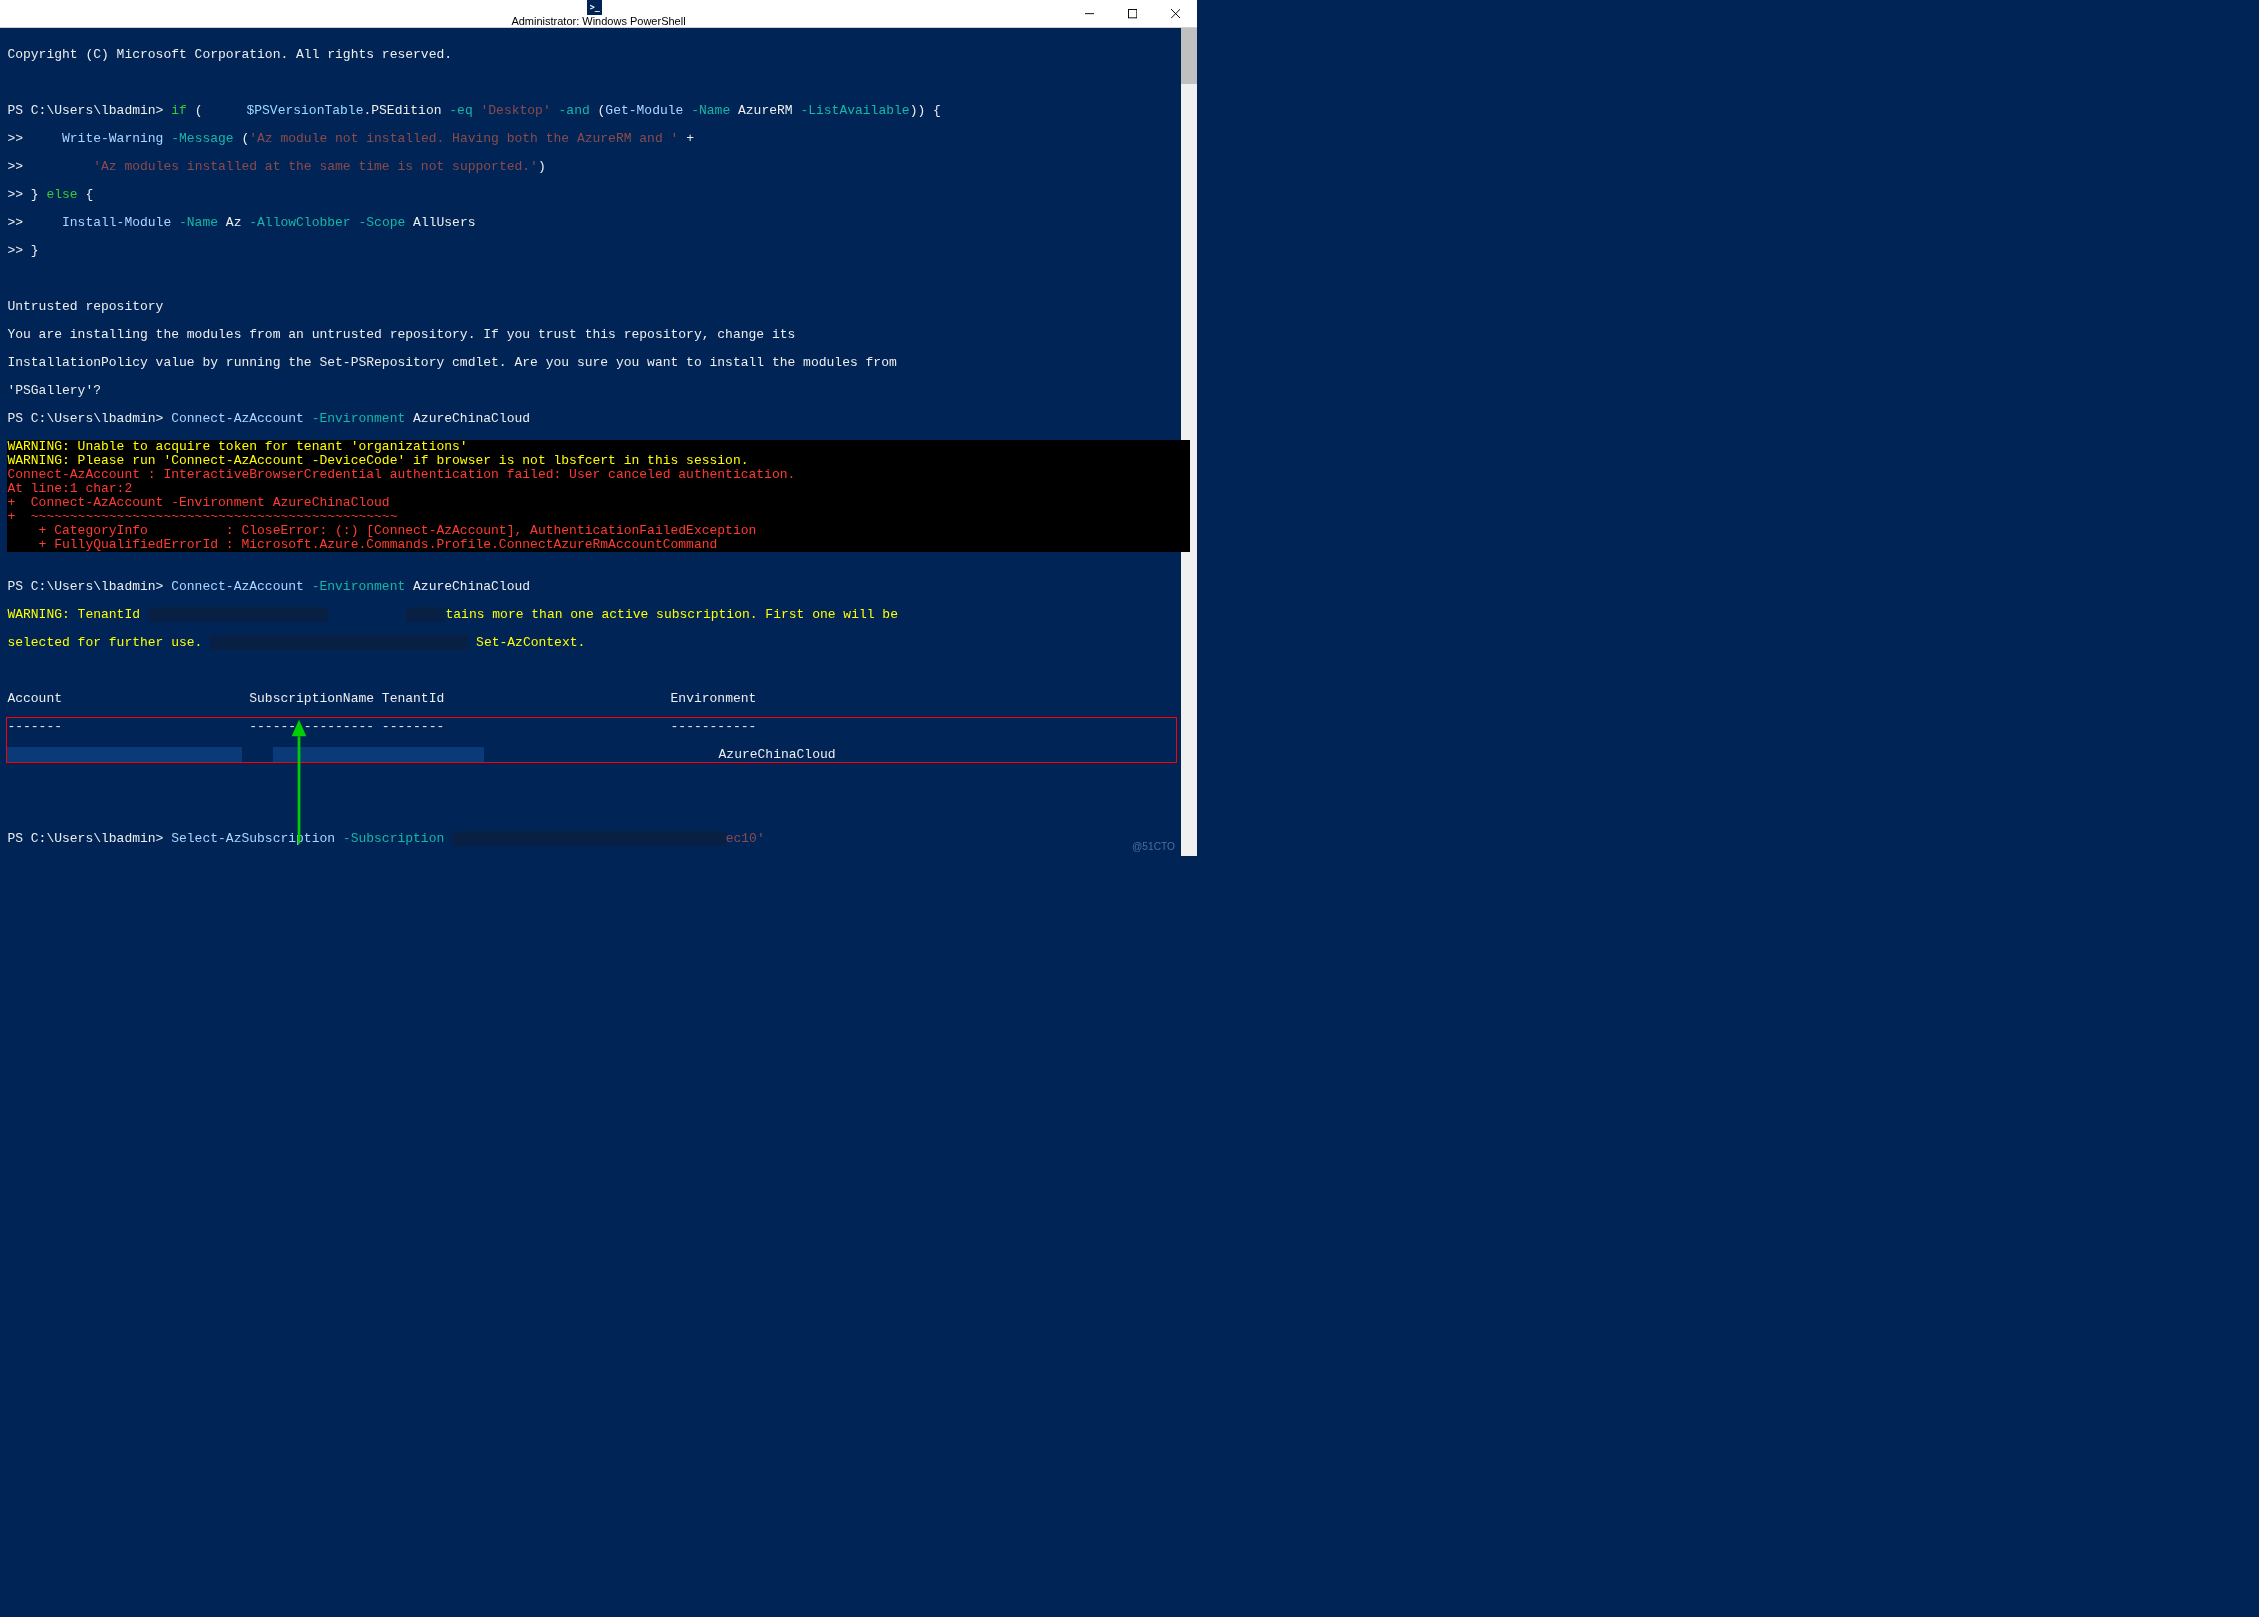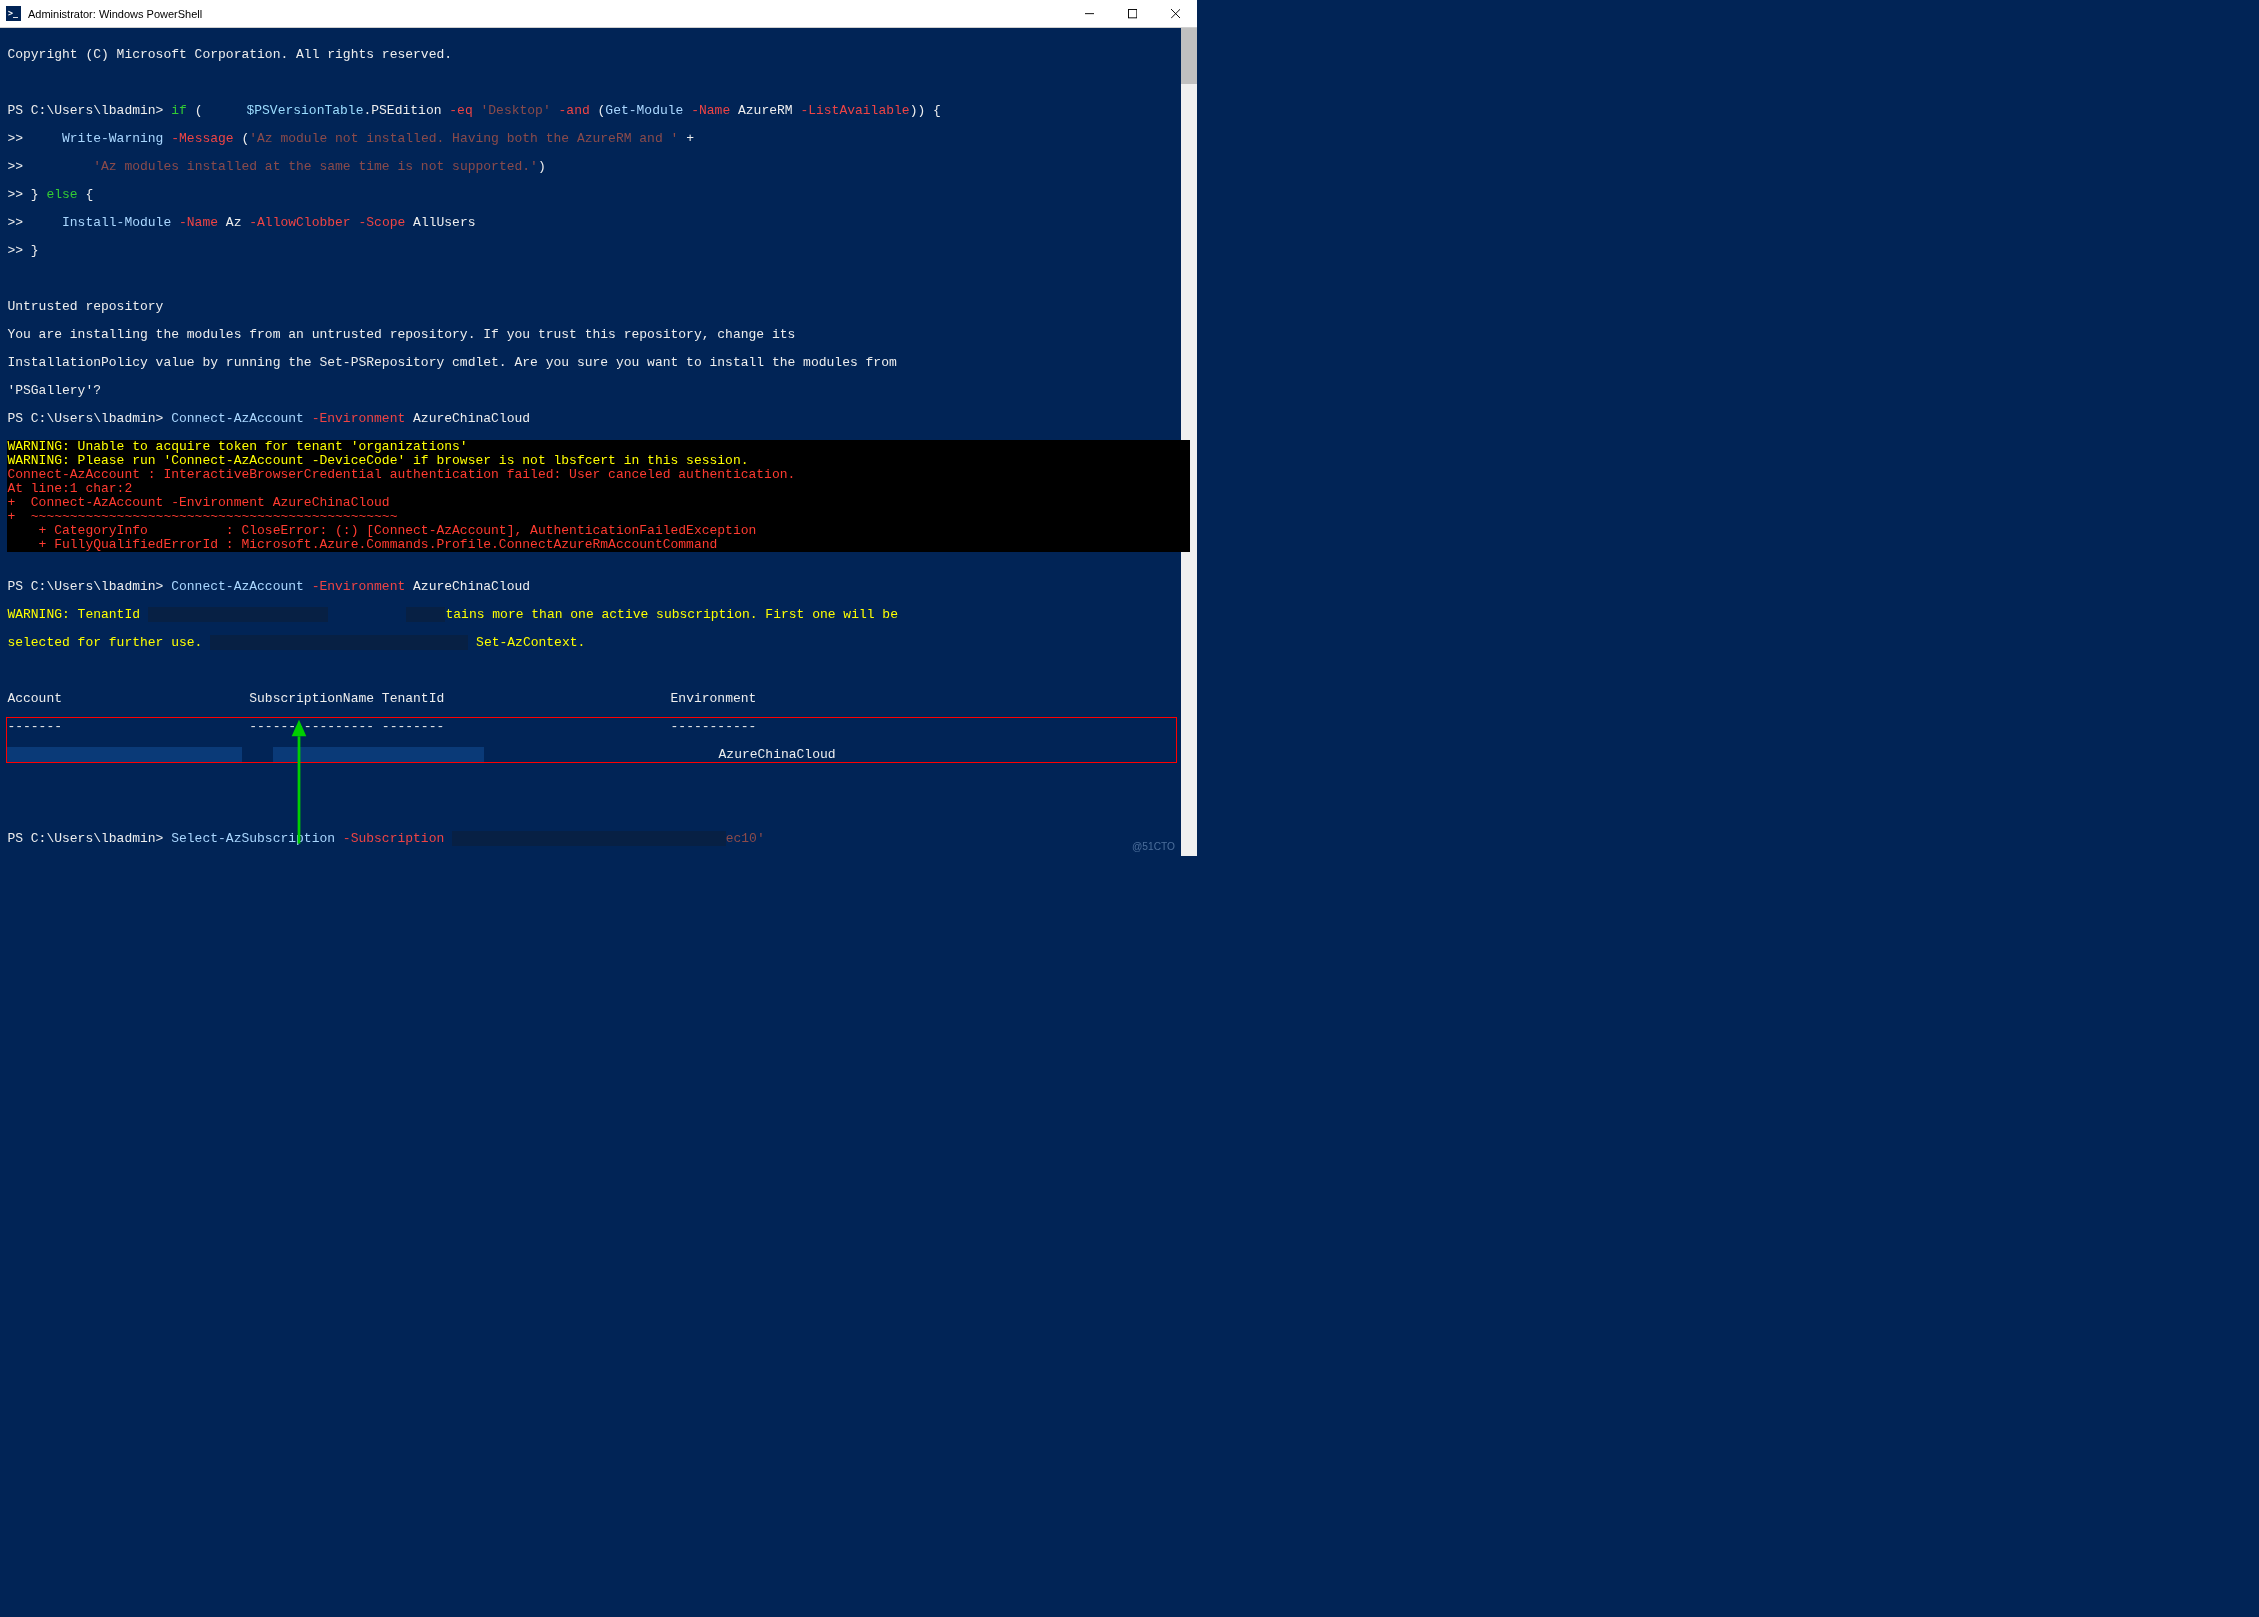--- a/index.html
+++ b/index.html
@@ -14,20 +14,21 @@
     position: relative;
   }
   .title-bar {
     height: 28px;
     background: #ffffff;
     border-bottom: 0.9px solid #d0d0d0;
     display: flex;
     align-items: center;
     padding: 0 5.6px;
     position: relative;
+    flex-direction: column;
   }
   .title-icon {
     width: 15px; height: 15px;
     background: #012456;
     display: inline-flex;
     align-items: center;
     justify-content: center;
     margin-right: 7.4px;
     color: #fff;
     font-size: 9.3px;
@@ -65,21 +66,21 @@
   .win-btn svg { stroke:#000; stroke-width:1; fill:none; }
   .terminal {
     padding: 5.6px 7.4px;
     white-space: pre;
     line-height: 14px;
     position: relative;
   }
   .line { white-space: pre; }
   .white { color:#eeeeee; }
   .cyan  { color:#9cdcfe;margin-left:44px; }
-  .gray  { color:#ef4444;margin-top:11px; }
+  .gray  { color:#14b8a6;margin-top:11px; }
   .dred  { color:#8b4b4b; }
   .green { color:#33cc33; }
   .yellow{ color:#ffff00; }
   .red   { color:#ff3b30; }
   .brightcyan { color:#aad7ff; }
   .yellow-bg { background:#5a5a00; color:#ffff00; }
   .errblk { background:#000000; display:inline-block; width:100%; }
   .redact { background:#0a3a78; color:transparent;padding-left:24px; }
   .redact.dark { background:#072044; }
   .brick { background:#5b1f1f; color:transparent; }

